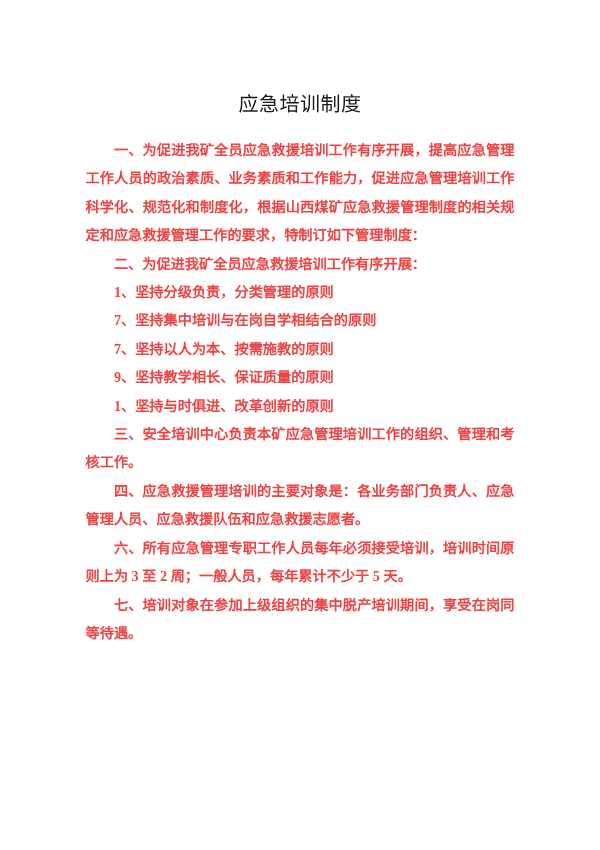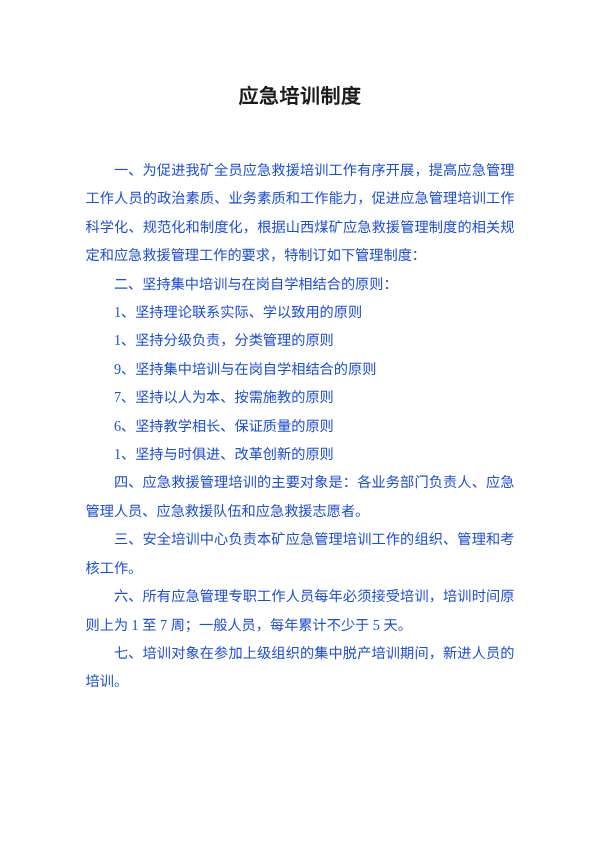--- a/index.html
+++ b/index.html
@@ -9,57 +9,57 @@
   }
   .page {
     position: relative;
     width: 600px;
     height: 850px;
     background: #ffffff;
     overflow: hidden;
     font-family: "Liberation Serif", "DejaVu Serif", serif;
   }
   .doc-title {
-    margin: 4px;
+    margin: 12px;
     padding-top: 81px;
     text-align: center;
     font-size: 20px;
     line-height: 23px;
-    font-weight: 700;
+    font-weight: 400;
     color: #1a1a1a;
     letter-spacing: 0.5px;
   }
   .doc-body {
     width: 429px;
-    margin: 48px auto 0 auto;
+    margin: 20px auto 0 auto;
     font-size: 14.2px;
     line-height: 28.4px;
     text-align: justify;
     text-justify: inter-character;
-    color: #1d4ed8;
+    color: #ef4444;
     word-break: break-all;
+    font-weight: bold;
   }
   .para {
     margin: 0;
     padding: 0;
     text-indent: 2em;
   }
 </style>
 </head>
 <body>
 
 <div class="page">
   <h1 class="doc-title">应急培训制度</h1>
   <div class="doc-body">
     <p class="para">一、为促进我矿全员应急救援培训工作有序开展，提高应急管理工作人员的政治素质、业务素质和工作能力，促进应急管理培训工作科学化、规范化和制度化，根据山西煤矿应急救援管理制度的相关规定和应急救援管理工作的要求，特制订如下管理制度：</p>
-    <p class="para">二、坚持集中培训与在岗自学相结合的原则：</p>
-    <p class="para">1、坚持理论联系实际、学以致用的原则</p>
+    <p class="para">二、为促进我矿全员应急救援培训工作有序开展：</p>
     <p class="para">1、坚持分级负责，分类管理的原则</p>
-    <p class="para">9、坚持集中培训与在岗自学相结合的原则</p>
+    <p class="para">7、坚持集中培训与在岗自学相结合的原则</p>
     <p class="para">7、坚持以人为本、按需施教的原则</p>
-    <p class="para">6、坚持教学相长、保证质量的原则</p>
+    <p class="para">9、坚持教学相长、保证质量的原则</p>
     <p class="para">1、坚持与时俱进、改革创新的原则</p>
+    <p class="para">三、安全培训中心负责本矿应急管理培训工作的组织、管理和考核工作。</p>
     <p class="para">四、应急救援管理培训的主要对象是：各业务部门负责人、应急管理人员、应急救援队伍和应急救援志愿者。</p>
-    <p class="para">三、安全培训中心负责本矿应急管理培训工作的组织、管理和考核工作。</p>
-    <p class="para">六、所有应急管理专职工作人员每年必须接受培训，培训时间原则上为 1 至 7 周；一般人员，每年累计不少于 5 天。</p>
-    <p class="para">七、培训对象在参加上级组织的集中脱产培训期间，新进人员的培训。</p>
+    <p class="para">六、所有应急管理专职工作人员每年必须接受培训，培训时间原则上为 3 至 2 周；一般人员，每年累计不少于 5 天。</p>
+    <p class="para">七、培训对象在参加上级组织的集中脱产培训期间，享受在岗同等待遇。</p>
   </div>
 </div>
 
 </body></html>

